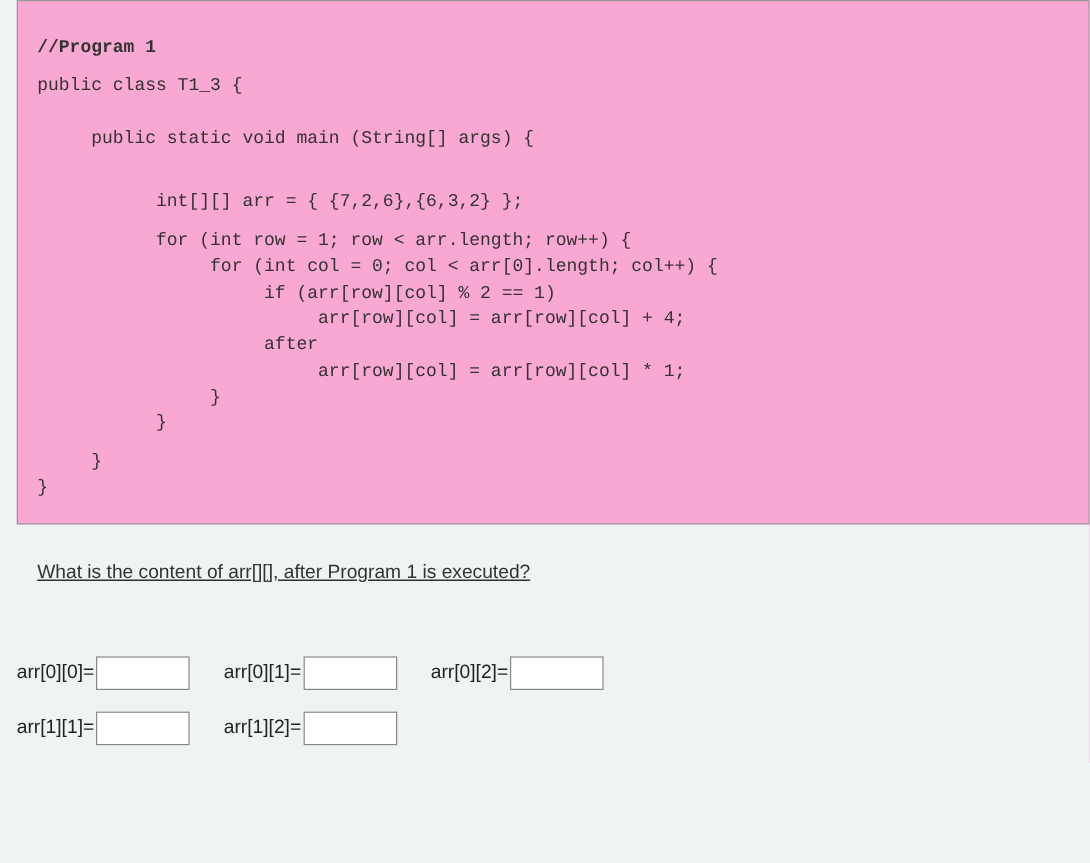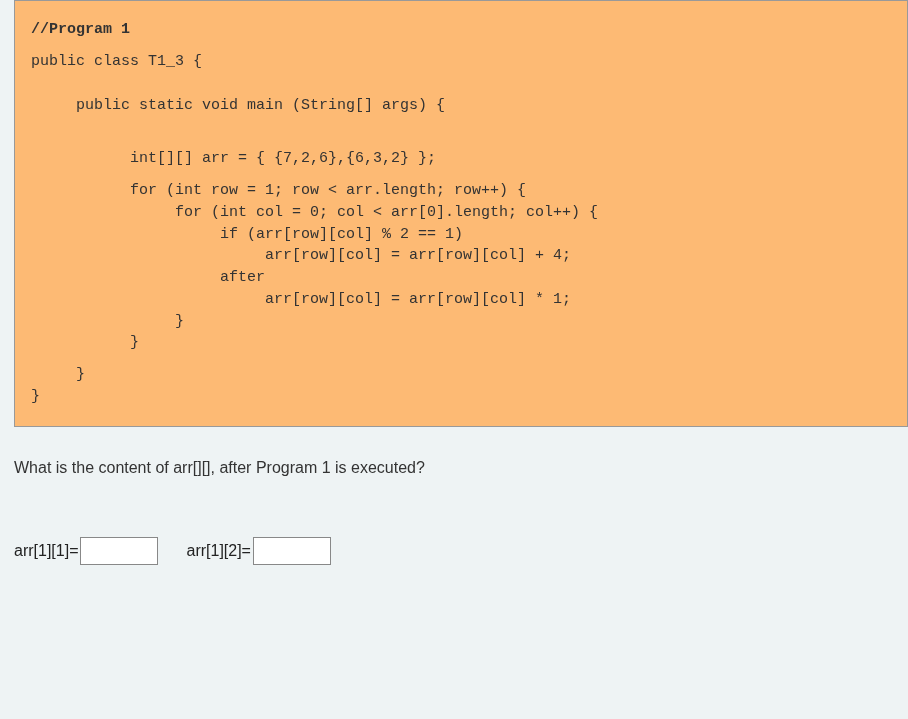--- a/index.html
+++ b/index.html
@@ -8,43 +8,44 @@
       padding: 0;
     }
     body {
       font-family: Arial, sans-serif;
       background: #eef3f4;
       width: 908px;
       height: 719px;
       overflow: hidden;
     }
     .code-container {
-      background: #fdba74;
+      background: #f9a8d4;
       border: 1px solid #999;
       margin: 0 0 0 14px;
-      padding: 18px 16px 18px 16px;
+      padding: 28px 16px 18px 16px;
     }
     .code-line {
       font-family: 'Courier New', Courier, monospace;
       font-size: 15px;
       color: #333;
       white-space: pre;
       line-height: 1.45;
     }
     .code-line.bold {
       font-weight: bold;
     }
     .spacer {
       height: 22px;
     }
     .spacer-sm {
       height: 10px;
     }
     .question-area {
-      padding: 32px 14px 20px 14px;
+      padding: 32px 14px 20px 31px;
+      text-decoration: underline;
     }
     .question-text {
       font-family: Arial, sans-serif;
       font-size: 16px;
       color: #333;
     }
     .answers-area {
       padding: 40px 14px 20px 14px;
     }
     .answer-row {
@@ -100,20 +101,34 @@
   <div class="code-line">}</div>
 </div>
 
 <div class="question-area">
   <div class="question-text">What is the content of arr[][], after Program 1 is executed?</div>
 </div>
 
 <div class="answers-area">
   <div class="answer-row">
     <div class="answer-group">
+      <span class="answer-label">arr[0][0]=</span>
+      <input type="text" class="answer-input" value="" style="">
+    </div>
+    <div class="answer-group">
+      <span class="answer-label">arr[0][1]=</span>
+      <input type="text" class="answer-input" value="" style="">
+    </div>
+    <div class="answer-group">
+      <span class="answer-label">arr[0][2]=</span>
+      <input type="text" class="answer-input" value="" style="">
+    </div>
+  </div>
+  <div class="answer-row">
+    <div class="answer-group">
       <span class="answer-label">arr[1][1]=</span>
       <input type="text" class="answer-input" value="" style="">
     </div>
     <div class="answer-group">
       <span class="answer-label">arr[1][2]=</span>
       <input type="text" class="answer-input" value="" style="">
     </div>
   </div>
 </div>
 

